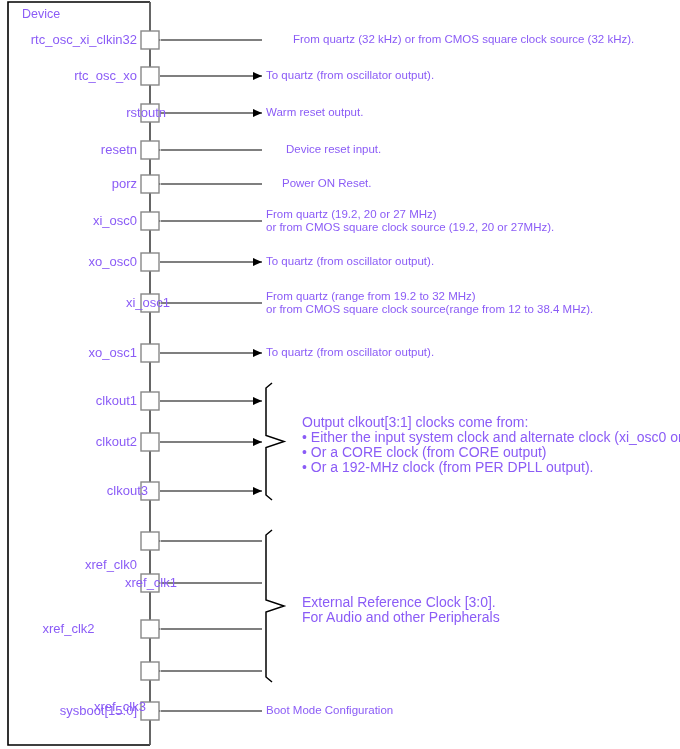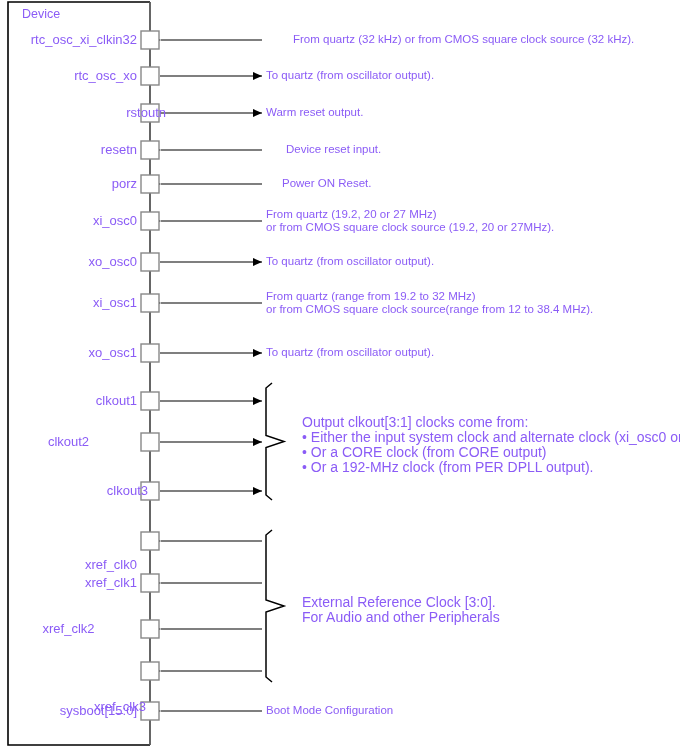--- a/index.html
+++ b/index.html
@@ -119,30 +119,30 @@
       <div class="txt desc" style="left: 266px; top: 106px;">Warm reset output.</div>
       <div class="txt pin-label" style="left: 0px; width: 137px; top: 143px;">resetn</div>
       <div class="txt desc" style="left: 266px; top: 143px; margin-left: 20px;">Device reset input.</div>
       <div class="txt pin-label" style="left: 0px; width: 137px; top: 177px;">porz</div>
       <div class="txt desc" style="left: 266px; top: 177px; padding-left: 16px;">Power ON Reset.</div>
       <div class="txt pin-label" style="left: 0px; width: 137px; top: 214px;">xi_osc0</div>
       <div class="txt desc" style="left: 266px; top: 207.5px;">From quartz (19.2, 20 or 27 MHz)
 or from CMOS square clock source (19.2, 20 or 27MHz).</div>
       <div class="txt pin-label" style="left: 0px; width: 137px; top: 255px;">xo_osc0</div>
       <div class="txt desc" style="left: 266px; top: 255px;">To quartz (from oscillator output).</div>
-      <div class="txt pin-label" style="left: 0px; width: 137px; top: 296px;">xi_osc1</div>
+      <div class="txt pin-label" style="left: 0px; width: 137px; top: 296px; padding-left: 33px;">xi_osc1</div>
       <div class="txt desc" style="left: 266px; top: 289.5px;">From quartz (range from 19.2 to 32 MHz)
 or from CMOS square clock source(range from 12 to 38.4 MHz).</div>
       <div class="txt pin-label" style="left: 0px; width: 137px; top: 346px;">xo_osc1</div>
       <div class="txt desc" style="left: 266px; top: 346px;">To quartz (from oscillator output).</div>
       <div class="txt pin-label" style="left: 0px; width: 137px; top: 394px;">clkout1</div>
-      <div class="txt pin-label" style="left: 0px; width: 137px; top: 435px; text-align: center;">clkout2</div>
+      <div class="txt pin-label" style="left: 0px; width: 137px; top: 435px;">clkout2</div>
       <div class="txt pin-label" style="left: 11px; width: 137px; top: 484px;">clkout3</div>
       <div class="txt pin-label" style="left: 0px; width: 137px; top: 534px; margin-top: 24px;">xref_clk0</div>
-      <div class="txt pin-label" style="left: 0px; width: 137px; top: 576px;">xref_clk1</div>
+      <div class="txt pin-label" style="left: 0px; width: 137px; top: 576px; padding-left: 40px;">xref_clk1</div>
       <div class="txt pin-label" style="left: 0px; width: 137px; top: 622px; text-align: center;">xref_clk2</div>
       <div class="txt pin-label" style="left: 0px; width: 137px; top: 700px; margin-left: 9px;">xref_clk3</div>
       <div class="txt pin-label" style="left: 0px; width: 137px; top: 704px;">sysboot[15:0]</div>
       <div class="txt desc" style="left: 266px; top: 704px;">Boot Mode Configuration</div>
       <div class="txt group-desc" style="left: 302px; top: 415px;">Output clkout[3:1] clocks come from:
 • Either the input system clock and alternate clock (xi_osc0 or xi_osc1)
 • Or a CORE clock (from CORE output)
 • Or a 192-MHz clock (from PER DPLL output).</div>
       <div class="txt group-desc" style="left: 302px; top: 595px;">External Reference Clock [3:0].
 For Audio and other Peripherals</div>

